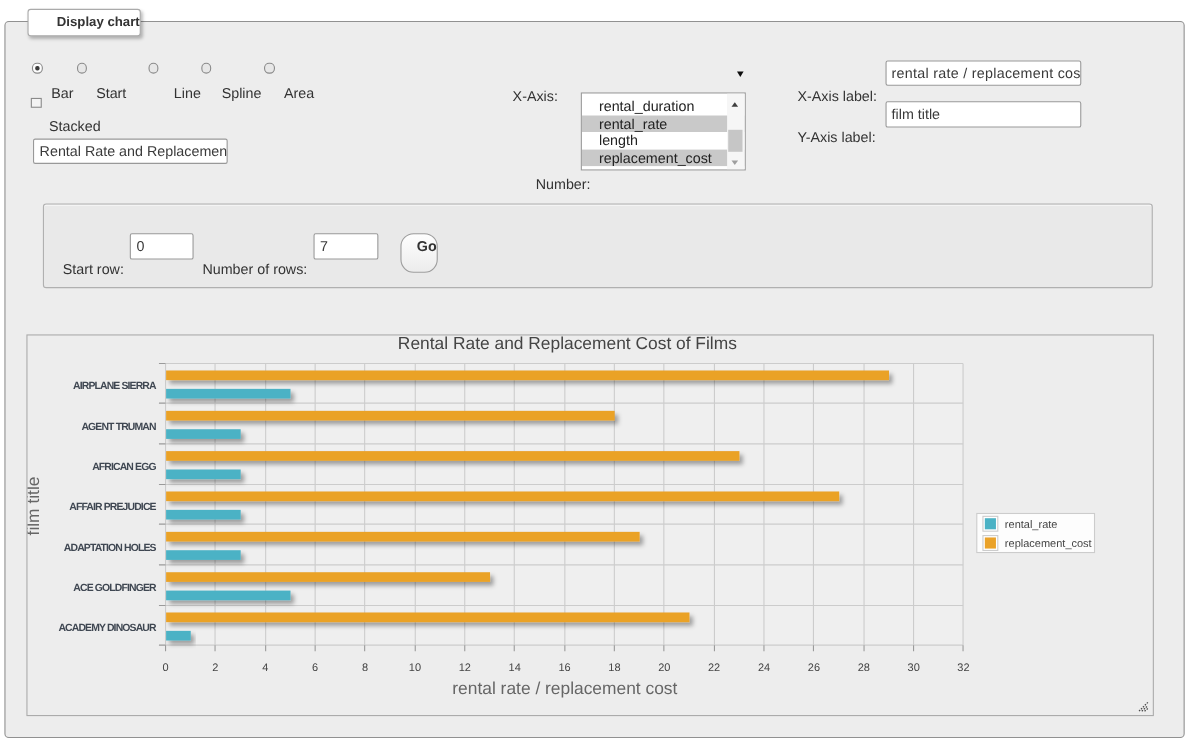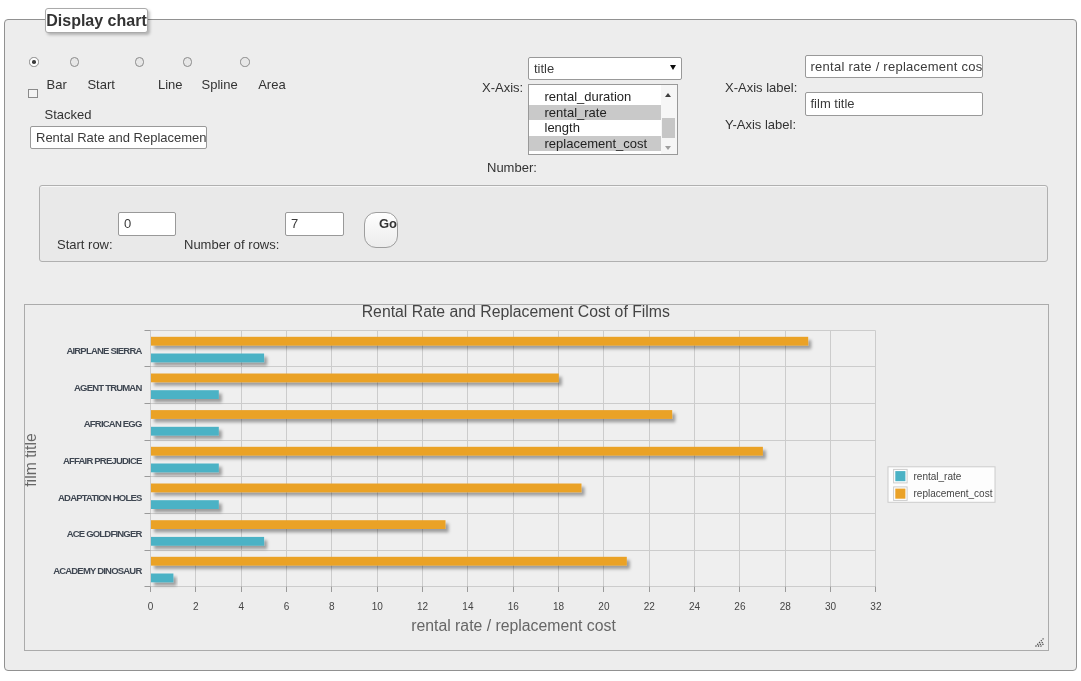--- a/index.html
+++ b/index.html
@@ -1,20 +1,20 @@
 <!DOCTYPE html>
 <html><head>
 <meta charset="utf-8">
 <style>
 html,body{margin:0;padding:0;background:#fff;}
 body{font-family:"Liberation Sans",sans-serif;font-size:13px;color:#333;}
 #page{position:relative;width:1081px;height:681px;overflow:hidden;}
 .abs{position:absolute;}
 #fieldset{left:4px;top:19px;width:1073px;height:652px;background:#ededed;border:1px solid #919191;border-radius:4px;box-sizing:border-box;}
-#legendbox{left:25px;top:8px;width:103px;height:25px;background:#fff;border:1px solid #aaa;border-radius:3px;box-shadow:2px 2px 3px rgba(0,0,0,0.25);box-sizing:border-box;text-align:center;line-height:23px;font-weight:bold;font-size:16px;color:#333;margin-left:20px;}
+#legendbox{left:25px;top:8px;width:103px;height:25px;background:#fff;border:1px solid #aaa;border-radius:3px;box-shadow:2px 2px 3px rgba(0,0,0,0.25);box-sizing:border-box;text-align:right;line-height:23px;font-weight:bold;font-size:12px;color:#333;}
 .rad{width:7.3px;height:7.3px;border:1px solid #8a8a8a;border-radius:50%;background:#e7e7e7;box-sizing:content-box;}
 .rad.on{background:#fdfdfd;}
 .rad.on::after{content:"";position:absolute;left:1.9px;top:1.9px;width:3.5px;height:3.5px;border-radius:50%;background:#3c3c3c;}
 .cb{width:7.3px;height:7.3px;border:1px solid #8a8a8a;background:#f3f3f3;}
 .lab{line-height:13px;white-space:nowrap;margin-top:20px;}
 .inp{background:#fff;border:1px solid #999;border-radius:2px;box-sizing:border-box;line-height:21px;padding-left:5px;white-space:nowrap;overflow:hidden;color:#3a3a3a;}
 #panel{left:39px;top:185px;width:1009px;height:77px;background:#e9e9e9;border:1px solid #b0b0b0;border-radius:3px;box-sizing:border-box;box-shadow:inset 0 1px 0 #f7f7f7;}
 #gobtn{left:364px;top:212px;width:34px;height:36px;border:1px solid #9e9e9e;border-radius:12px;background:linear-gradient(#fefefe,#ececec);box-sizing:border-box;text-align:right;line-height:22px;font-weight:bold;color:#333;}
 #chartbox{left:24px;top:304px;width:1025px;height:347px;border:1px solid #ababab;box-sizing:border-box;background:#ededed;}
 #selarrow{width:0;height:0;border-left:3.3px solid transparent;border-right:3.3px solid transparent;border-top:5.2px solid #0d0d0d;}
@@ -36,22 +36,21 @@
   <div class="abs rad" style="left:182.9px;top:57.3px;"></div>
   <div class="abs lab" style="left:201.5px;top:57.5px;">Spline</div>
   <div class="abs rad" style="left:240.3px;top:57.3px;"></div>
   <div class="abs lab" style="left:258.2px;top:57.5px;">Area</div>
 
   <div class="abs cb" style="left:28.3px;top:88.9px;"></div>
   <div class="abs lab" style="left:44.5px;top:88px;">Stacked</div>
 
   <div class="abs inp" style="left:30px;top:126px;width:177px;height:23px;">Rental Rate and Replacement Cost of Films</div>
 
-  <div class="abs lab" style="left:482px;top:61px;">X-Axis:</div>
-  <div class="abs inp" style="left:528px;top:56.5px;width:154px;height:23.5px;">title</div>
+  <div class="abs lab" style="left:466px;top:61px;">X-Axis:</div>
   <div class="abs" id="selarrow" style="left:669.5px;top:65px;"></div>
 
   <div class="abs lab" style="left:487px;top:140.5px;">Number:</div>
   <div class="abs" style="left:527.5px;top:84px;width:150px;height:70.5px;background:#fff;border:1px solid #999;box-sizing:border-box;overflow:hidden;">
     <div style="margin-top:4px;">
       <div class="lrow">rental_duration</div>
       <div class="lrow sel">rental_rate</div>
       <div class="lrow">length</div>
       <div class="lrow sel">replacement_cost</div>
     </div>

